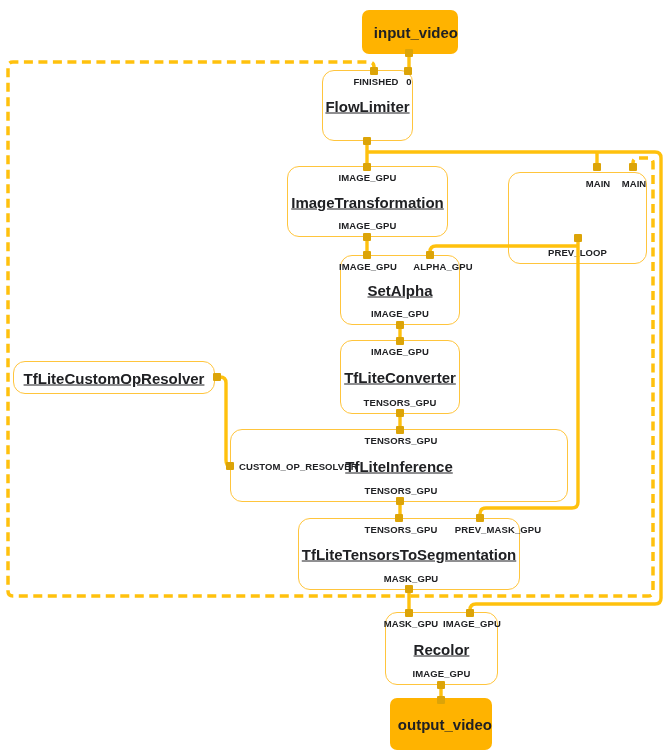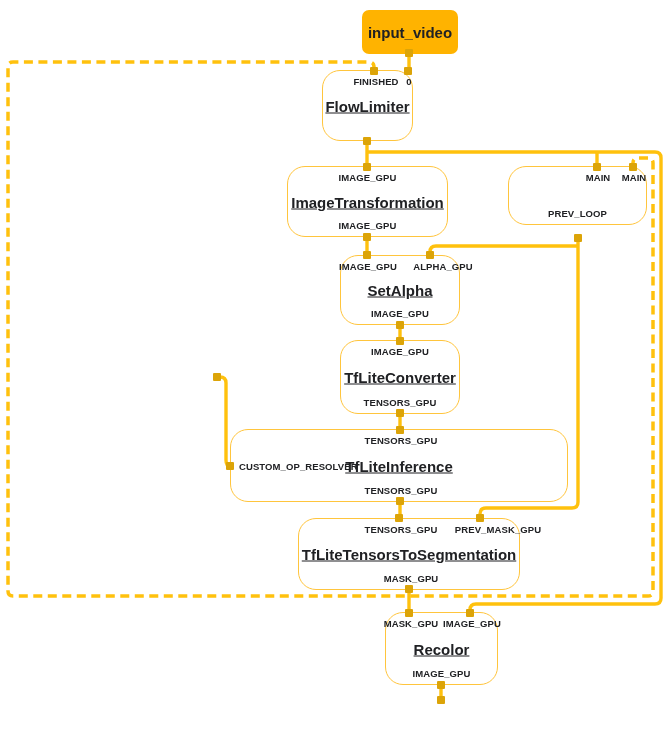--- a/index.html
+++ b/index.html
@@ -11,23 +11,23 @@
     --background:#FFFFFF;
   }
   html,body{margin:0;padding:0;background:var(--background);}
   body{font-family:"Liberation Sans",sans-serif;}
   .canvas{position:relative;width:670px;height:756px;background:var(--background);overflow:hidden;}
   .overlay{position:absolute;left:0;top:0;z-index:3;pointer-events:none;}
   .edge{fill:none;stroke:var(--edge);stroke-width:3.4;stroke-linecap:butt;}
   .edge.dashed{stroke-dasharray:9 5.5;stroke-width:3.5;}
   .pc{fill:var(--port_connector);}
   .node{position:absolute;box-sizing:border-box;background:#fff;border:1.6px solid var(--node_border);
-        border-radius:18px;z-index:2;}
+        border-radius:12px;z-index:2;}
   .ionode{position:absolute;box-sizing:border-box;background:var(--io_fill);border-radius:7px;z-index:2;
-          display:flex;align-items:center;justify-content:center;}
+          display:flex;align-items:center;justify-content:flex-end;}
   .title{position:absolute;left:50%;top:50%;transform:translate(-50%,-50%);
          font-size:15px;font-weight:700;color:var(--text);white-space:nowrap;text-decoration:underline;}
   .iotitle{font-size:15px;font-weight:700;color:var(--text);white-space:nowrap;}
   .plabel{position:absolute;font-size:9.5px;font-weight:700;letter-spacing:.1px;color:var(--text);
           white-space:nowrap;transform:translateX(-50%);}
   .plabel.top{top:5px;}
   .plabel.bottom{bottom:5px;}
   .plabel.side{left:8px;top:50%;transform:translateY(-50%);}
 </style>
 </head>
@@ -91,39 +91,42 @@
     <span class="plabel top" style="left:86px">0</span>
     <span class="title">FlowLimiter</span>
   </div>
 
   <div class="node" style="left:287px;top:166px;width:161px;height:71px">
     <span class="plabel top" style="left:50%">IMAGE_GPU</span>
     <span class="title">ImageTransformation</span>
     <span class="plabel bottom" style="left:50%">IMAGE_GPU</span>
   </div>
 
-  <div class="node" style="left:508px;top:166px;width:139px;height:59px">
+  <div class="node" style="left:508px;top:172px;width:139px;height:92px">
     <span class="plabel top" style="left:89px">MAIN</span>
     <span class="plabel top" style="left:125px">MAIN</span>
     <span class="plabel bottom" style="left:50%">PREV_LOOP</span>
   </div>
 
   <div class="node" style="left:340px;top:255px;width:120px;height:70px">
     <span class="plabel top" style="left:27px">IMAGE_GPU</span>
     <span class="plabel top" style="left:102px">ALPHA_GPU</span>
     <span class="title">SetAlpha</span>
     <span class="plabel bottom" style="left:50%">IMAGE_GPU</span>
   </div>
 
   <div class="node" style="left:340px;top:340px;width:120px;height:74px">
     <span class="plabel top" style="left:50%">IMAGE_GPU</span>
     <span class="title">TfLiteConverter</span>
     <span class="plabel bottom" style="left:50%">TENSORS_GPU</span>
   </div>
 
+  <div class="node" style="left:13px;top:361px;width:202px;height:33px">
+    <span class="title">TfLiteCustomOpResolver</span>
+  </div>
 
   <div class="node" style="left:230px;top:429px;width:338px;height:73px">
     <span class="plabel top" style="left:170px">TENSORS_GPU</span>
     <span class="plabel side">CUSTOM_OP_RESOLVER</span>
     <span class="title">TfLiteInference</span>
     <span class="plabel bottom" style="left:170px">TENSORS_GPU</span>
   </div>
 
   <div class="node" style="left:298px;top:518px;width:222px;height:72px">
     <span class="plabel top" style="left:102px">TENSORS_GPU</span>
@@ -132,14 +135,17 @@
     <span class="plabel bottom" style="left:112px">MASK_GPU</span>
   </div>
 
   <div class="node" style="left:385px;top:612px;width:113px;height:73px">
     <span class="plabel top" style="left:25px">MASK_GPU</span>
     <span class="plabel top" style="left:86px">IMAGE_GPU</span>
     <span class="title">Recolor</span>
     <span class="plabel bottom" style="left:50%">IMAGE_GPU</span>
   </div>
 
+  <div class="ionode" style="left:390px;top:698px;width:102px;height:52px">
+    <span class="iotitle">output_video</span>
+  </div>
 
 </div>
 
 </body></html>

